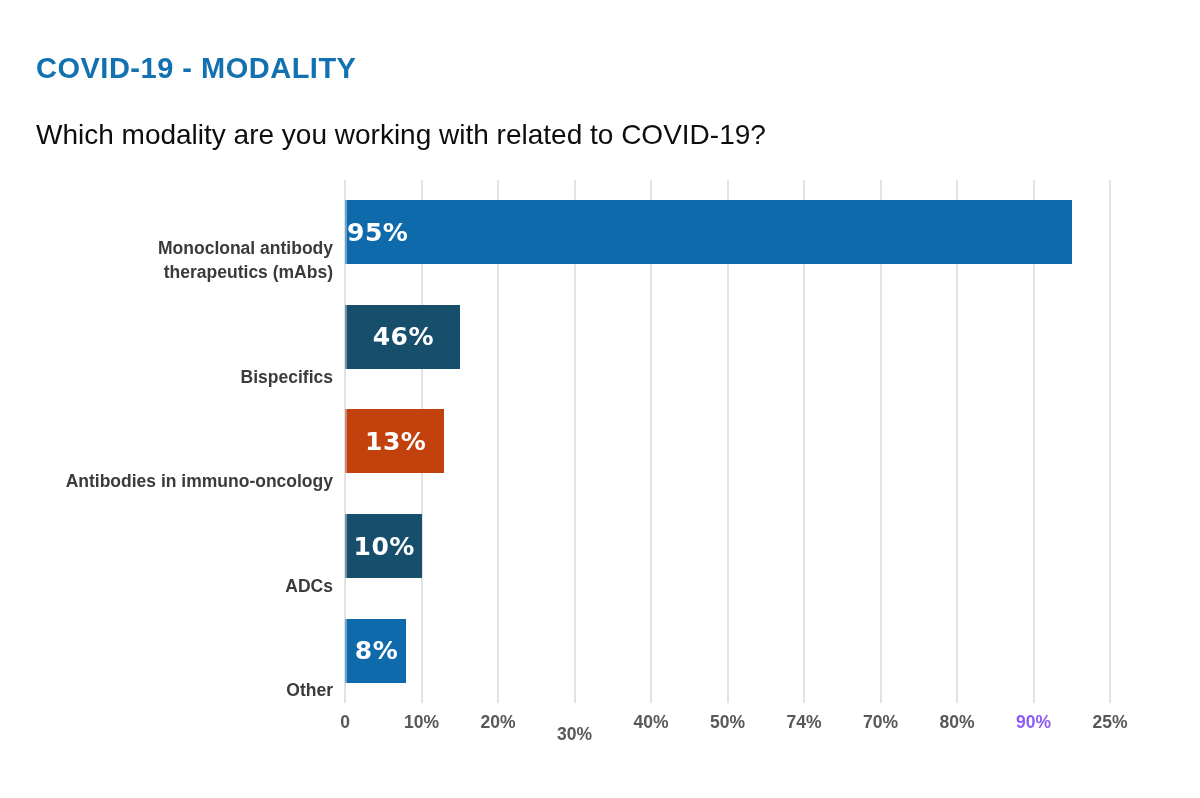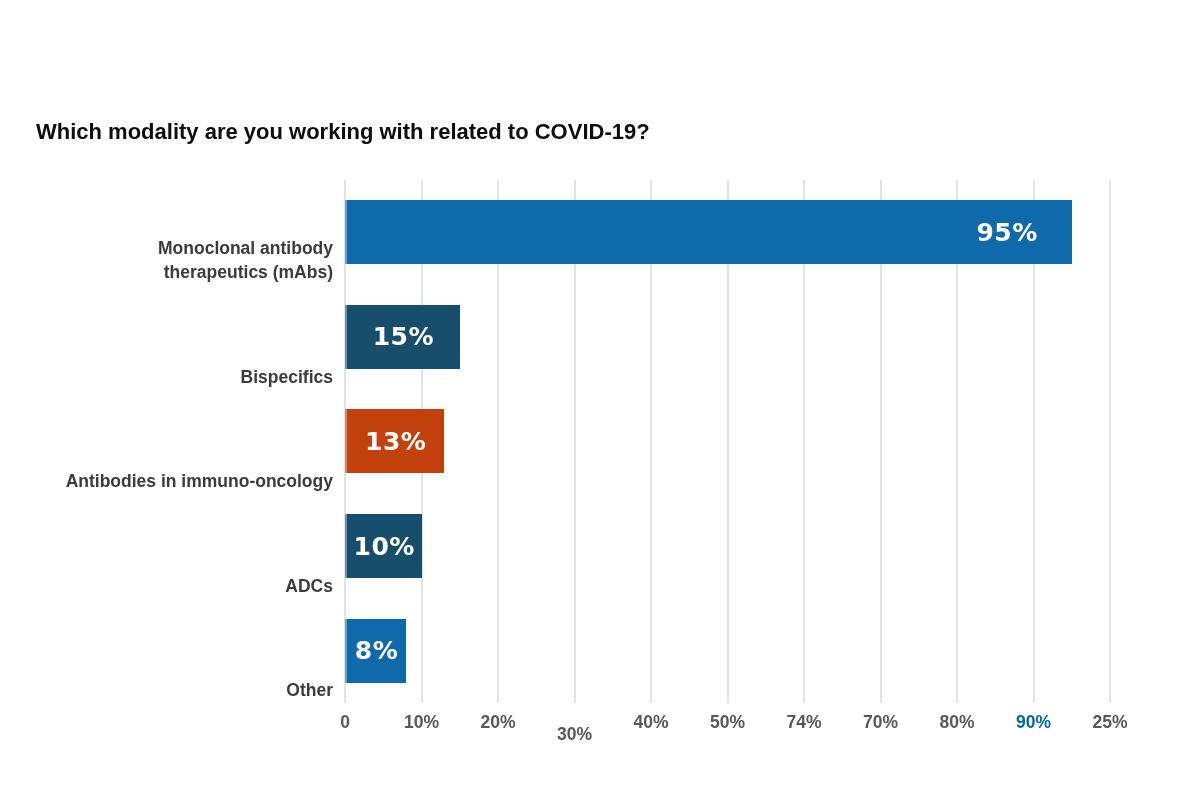--- a/index.html
+++ b/index.html
@@ -9,21 +9,21 @@
     width: 1200px; height: 798px; position: relative; overflow: hidden;
   }
   .page { position: absolute; inset: 0; background: #ffffff; }
 
   .title {
     position: absolute; left: 36px; top: 52px;
     font-size: 29px; font-weight: 700; letter-spacing: 0.5px;
   }
   .question {
     position: absolute; left: 36px; top: 119px;
-    font-size: 22px; font-weight: 700;
+    font-size: 28px; font-weight: 400;
   }
 
   .chart { position: absolute; inset: 0; }
 
   
   .labels {
     position: absolute; left: 0; top: 180px; width: 333px; height: 523px;
     display: flex; flex-direction: column;
   }
   .label-row {
@@ -38,21 +38,21 @@
   .plot {
     position: absolute; left: 345px; top: 180px; width: 765px; height: 523px;
   }
   .gridlines { position: absolute; inset: 0; }
   .gridline {
     position: absolute; top: 0; bottom: 0; width: 2px; margin-left: -1px;
   }
   .bars { position: absolute; inset: 0; display: flex; flex-direction: column; }
   .bar-row { flex: 1; display: flex; align-items: center; }
   .bar {
-    height: 64px; display: flex; align-items: center; justify-content: flex-end;
+    height: 64px; display: flex; align-items: center; 
     padding-right: 34px; border-left: 2px solid rgba(214, 232, 246, 0.45);
   }
   .bar.small { justify-content: center; padding-right: 0; }
   .bar .value-label {
     font-size: 25px; font-weight: 700; letter-spacing: 0.5px;
     font-family: "DejaVu Sans", "Liberation Sans", sans-serif;
   }
 
   
   .x-axis {
@@ -60,20 +60,21 @@
   }
   .tick-label {
     position: absolute; transform: translateX(-50%);
     font-size: 17.5px; font-weight: 700; white-space: nowrap;
   }
 </style>
 </head>
 <body>
 
 <div class="page" style="background: rgb(255, 255, 255);">
+  <h1 class="title" style="color: rgb(18, 113, 177);">COVID-19 - MODALITY</h1>
   <h2 class="question" style="color: rgb(13, 13, 13);">Which modality are you working with related to COVID-19?</h2>
 
   <div class="chart">
     <div class="labels" id="cat-labels">
         <div class="label-row">
           <span class="cat-label" style="color: rgb(59, 59, 59);">Monoclonal antibody
 therapeutics (mAbs)</span>
         </div>
         <div class="label-row">
           <span class="cat-label" style="color: rgb(59, 59, 59);">Bispecifics</span>
@@ -103,21 +104,21 @@
           <div class="gridline" style="left: 100%; background: rgb(226, 226, 226);"></div>
         </div>
       <div class="bars" id="bars">
           <div class="bar-row">
             <div class="bar" style="width: 95%; background: rgb(15, 106, 171);">
               <span class="value-label" style="color: rgb(255, 255, 255);">95%</span>
             </div>
           </div>
           <div class="bar-row">
             <div class="bar small" style="width: 15%; background: rgb(23, 78, 108);">
-              <span class="value-label" style="color: rgb(255, 255, 255);">15%</span>
+              <span class="value-label" style="color: rgb(255, 255, 255);">46%</span>
             </div>
           </div>
           <div class="bar-row">
             <div class="bar small" style="width: 13%; background: #c2410c;">
               <span class="value-label" style="color: rgb(255, 255, 255);">13%</span>
             </div>
           </div>
           <div class="bar-row">
             <div class="bar small" style="width: 10%; background: rgb(23, 78, 108);">
               <span class="value-label" style="color: rgb(255, 255, 255);">10%</span>
@@ -133,17 +134,17 @@
     <div class="x-axis" id="x-axis">
         <span class="tick-label" style="left: 0%; color: rgb(88, 88, 90);">0</span>
         <span class="tick-label" style="left: 10%; color: rgb(88, 88, 90);">10%</span>
         <span class="tick-label" style="left: 20%; color: rgb(88, 88, 90);">20%</span>
         <span class="tick-label" style="left: 30%; color: rgb(88, 88, 90); margin-top: 12px;">30%</span>
         <span class="tick-label" style="left: 40%; color: rgb(88, 88, 90);">40%</span>
         <span class="tick-label" style="left: 50%; color: rgb(88, 88, 90);">50%</span>
         <span class="tick-label" style="left: 60%; color: rgb(88, 88, 90);">74%</span>
         <span class="tick-label" style="left: 70%; color: rgb(88, 88, 90);">70%</span>
         <span class="tick-label" style="left: 80%; color: rgb(88, 88, 90);">80%</span>
-        <span class="tick-label" style="left: 90%; color: #0369a1;">90%</span>
+        <span class="tick-label" style="left: 90%; color: #8b5cf6;">90%</span>
         <span class="tick-label" style="left: 100%; color: rgb(88, 88, 90);">25%</span>
       </div>
   </div>
 </div>
 
 </body></html>

